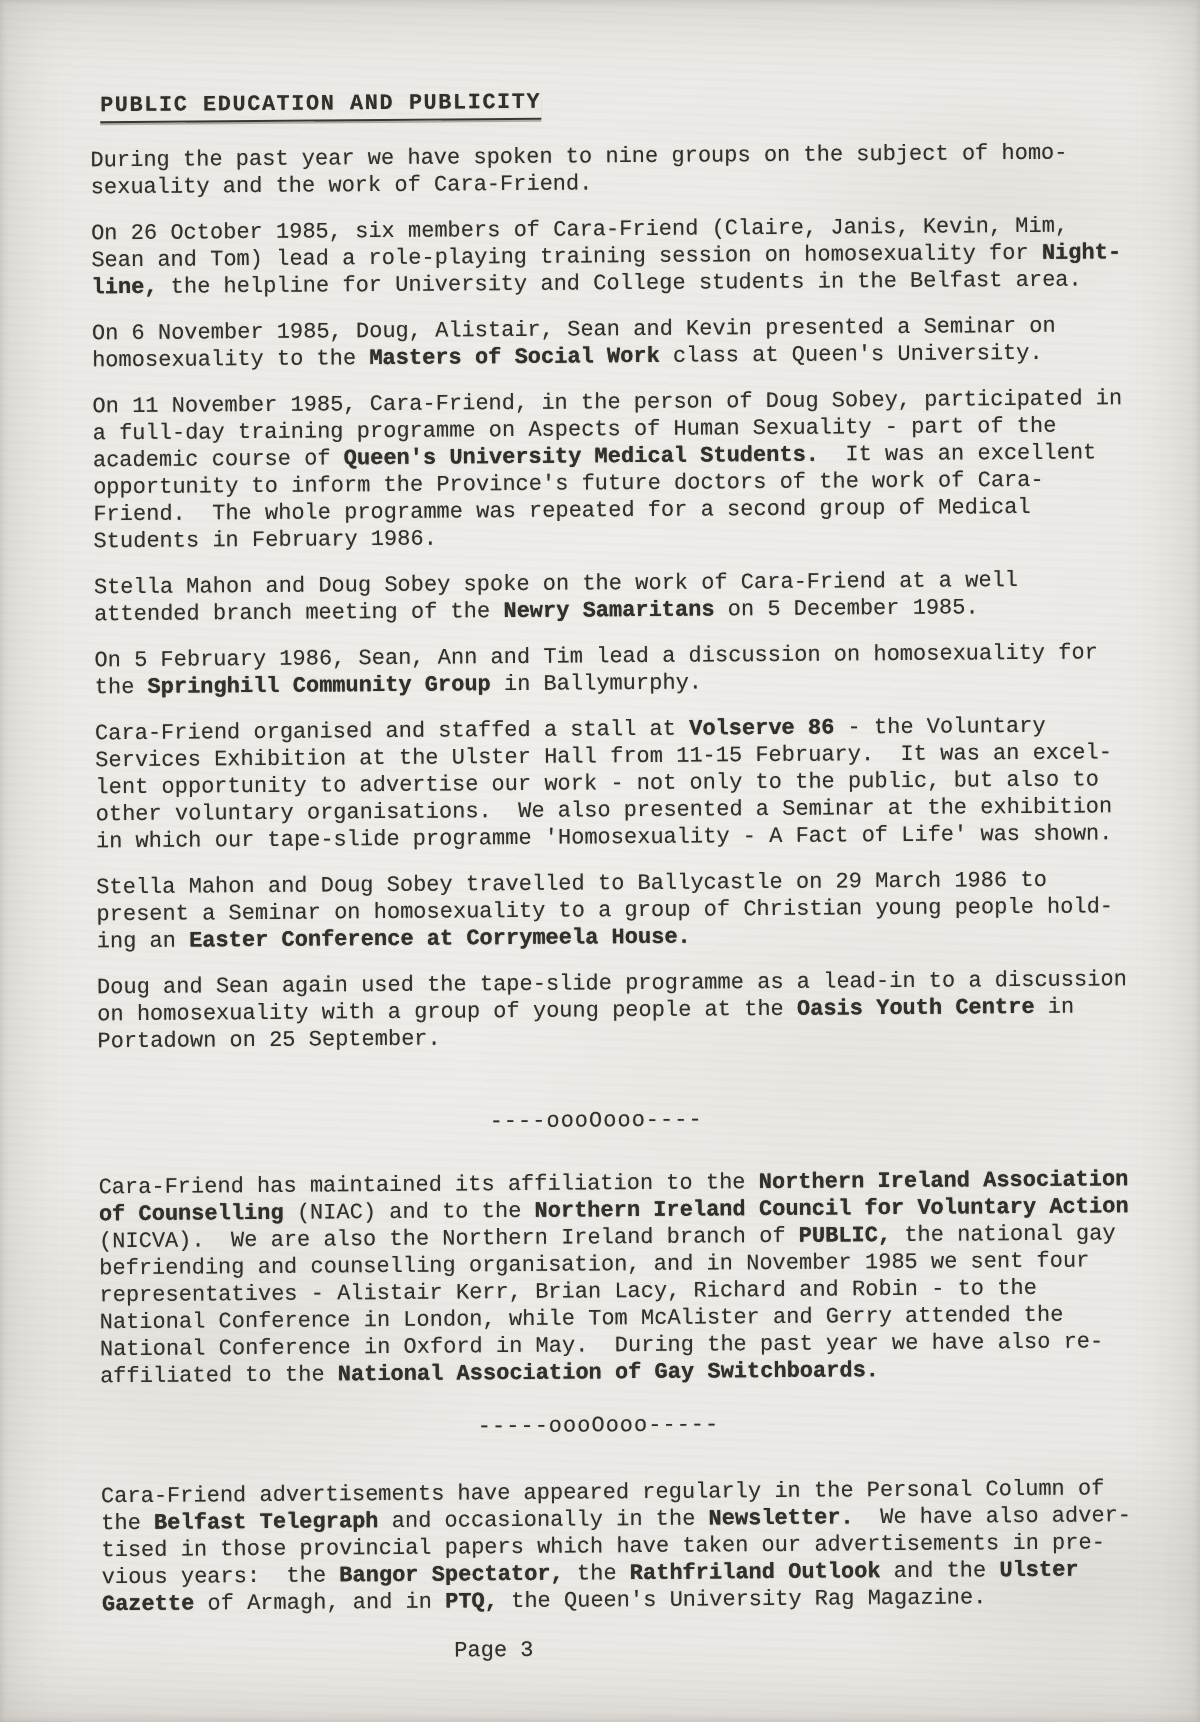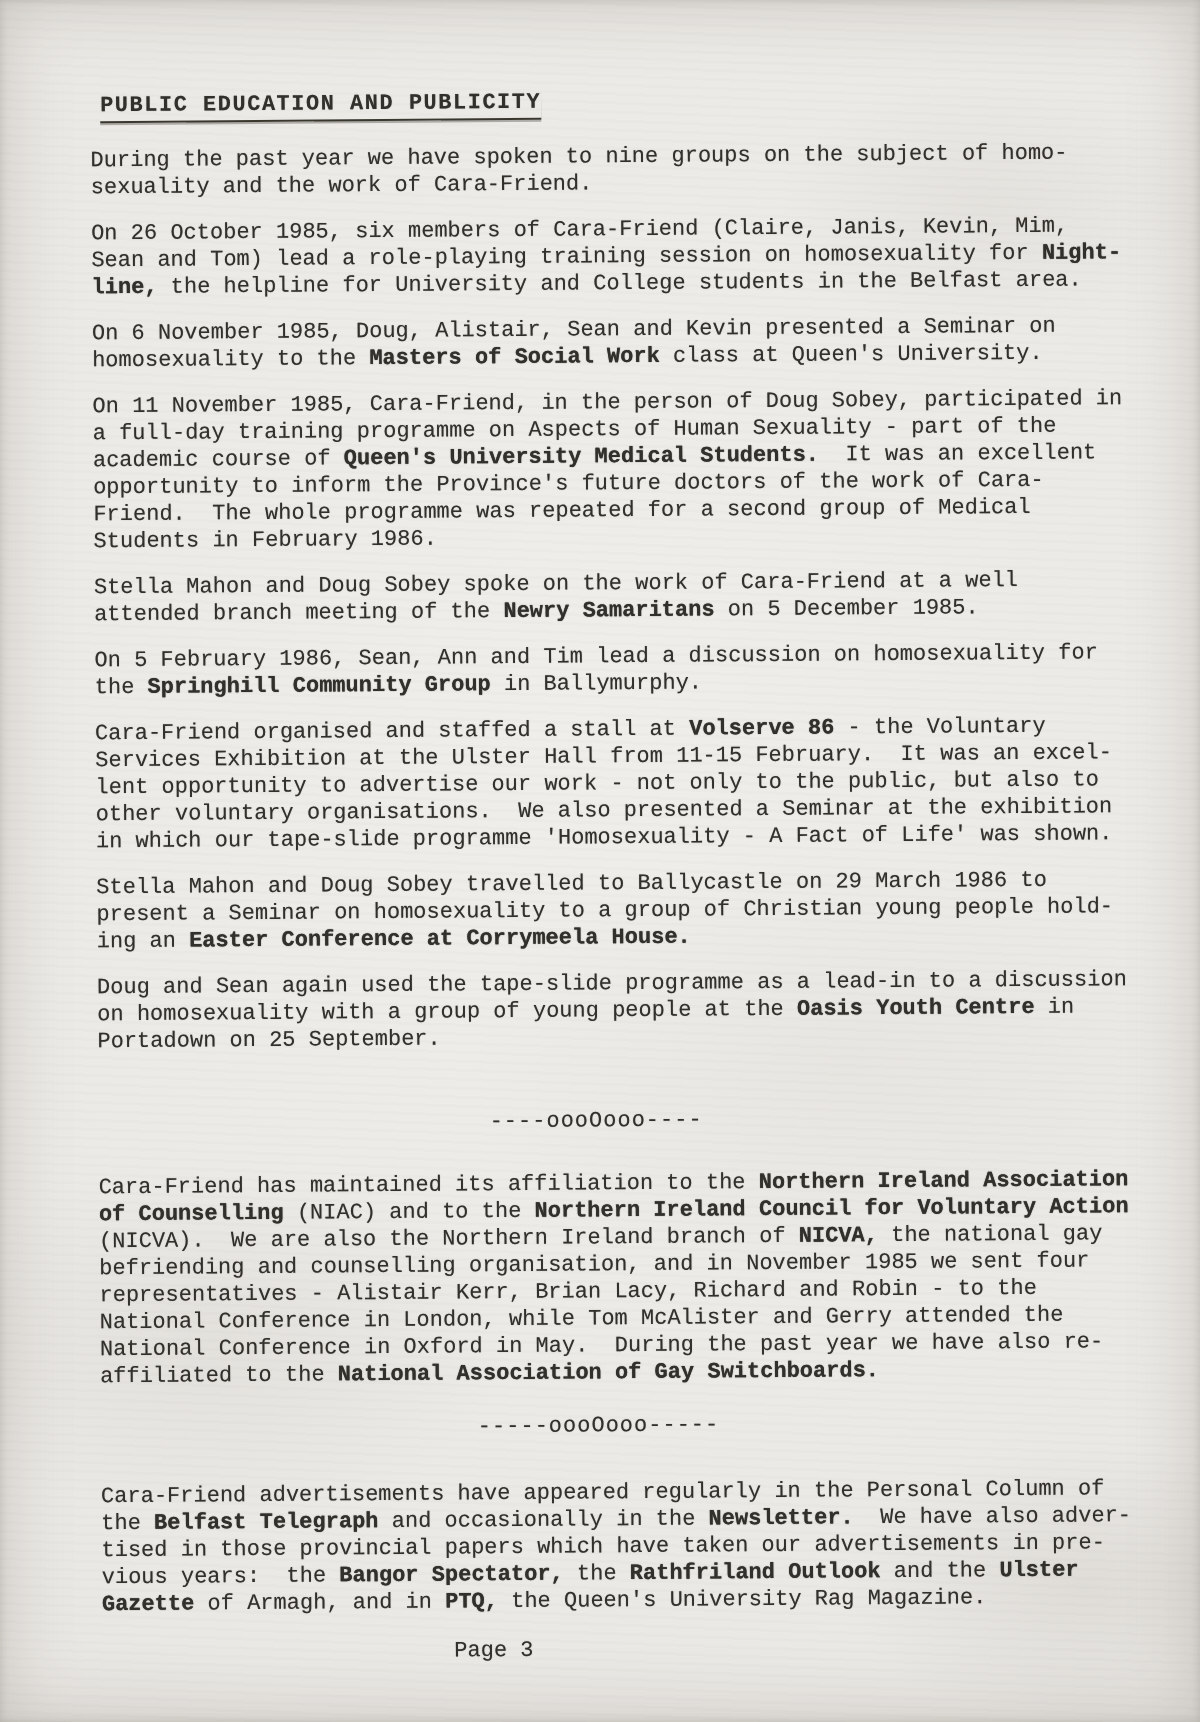--- a/index.html
+++ b/index.html
@@ -94,21 +94,21 @@
 in which our tape-slide programme 'Homosexuality - A Fact of Life' was shown.</span></div>
     <div class="para"><span>Stella Mahon and Doug Sobey travelled to Ballycastle on 29 March 1986 to
 present a Seminar on homosexuality to a group of Christian young people hold-
 ing an </span><b>Easter Conference at Corrymeela House.</b></div>
     <div class="para pre-divider"><span>Doug and Sean again used the tape-slide programme as a lead-in to a discussion
 on homosexuality with a group of young people at the </span><b>Oasis Youth Centre</b><span> in
 Portadown on 25 September.</span></div>
     <div class="divider">----oooOooo----</div>
     <div class="para after-divider"><span>Cara-Friend has maintained its affiliation to the </span><b>Northern Ireland Association
 of Counselling</b><span> (NIAC) and to the </span><b>Northern Ireland Council for Voluntary Action</b><span>
-(NICVA).  We are also the Northern Ireland branch of </span><b>NICVA,</b><span> the national gay
+(NICVA).  We are also the Northern Ireland branch of </span><b>PUBLIC,</b><span> the national gay
 befriending and counselling organisation, and in November 1985 we sent four
 representatives - Alistair Kerr, Brian Lacy, Richard and Robin - to the
 National Conference in London, while Tom McAlister and Gerry attended the
 National Conference in Oxford in May.  During the past year we have also re-
 affiliated to the </span><b>National Association of Gay Switchboards.</b></div>
     <div class="divider second">-----oooOooo-----</div>
     <div class="para last"><span>Cara-Friend advertisements have appeared regularly in the Personal Column of
 the </span><b>Belfast Telegraph</b><span> and occasionally in the </span><b>Newsletter.</b><span>  We have also adver-
 tised in those provincial papers which have taken our advertisements in pre-
 vious years:  the </span><b>Bangor Spectator,</b><span> the </span><b>Rathfriland Outlook</b><span> and the </span><b>Ulster

